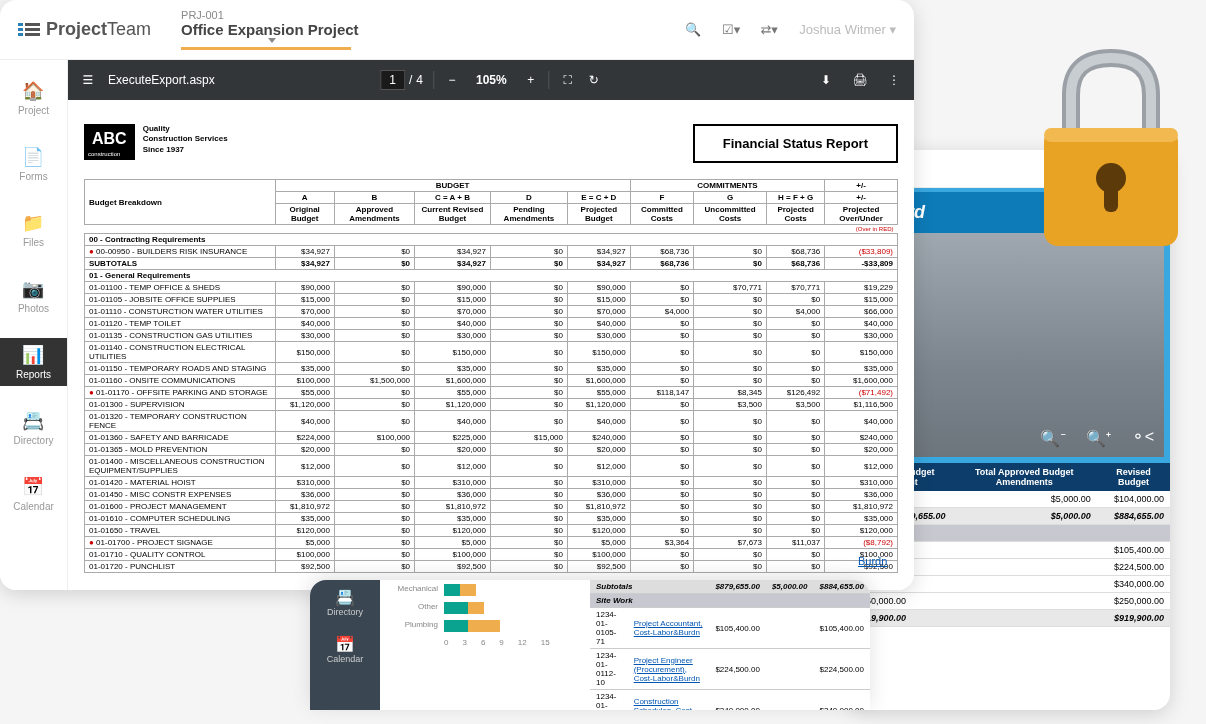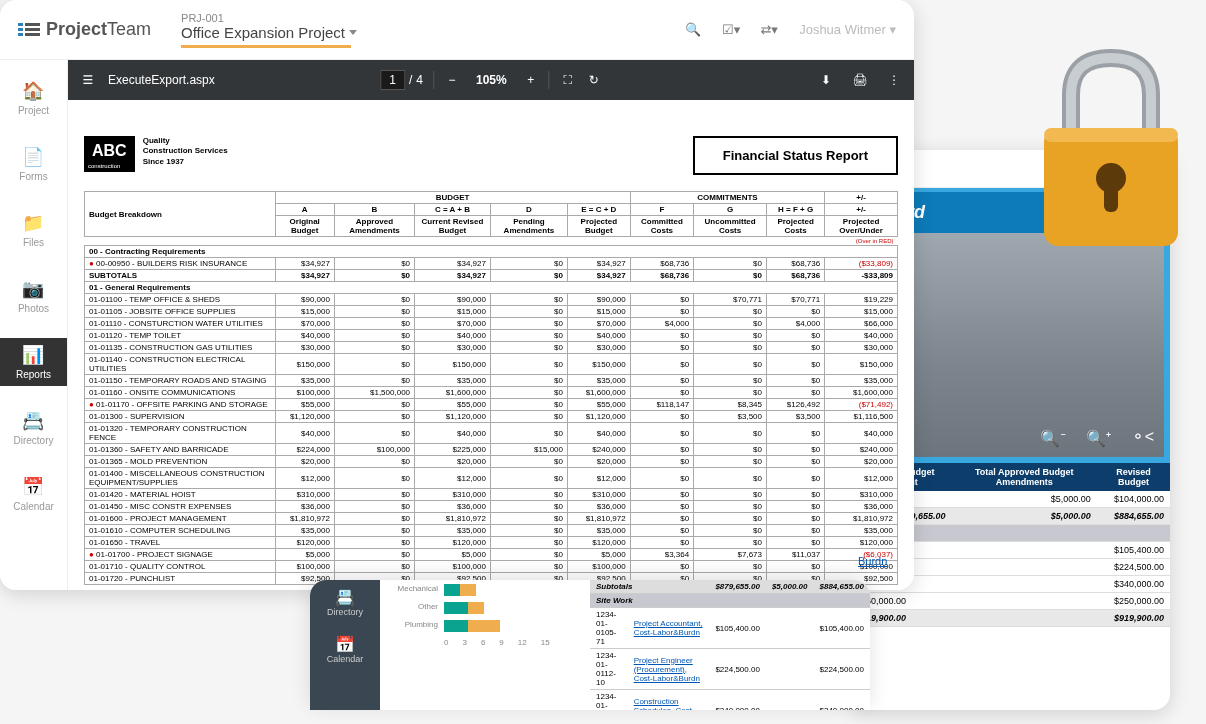--- a/index.html
+++ b/index.html
@@ -6,21 +6,21 @@
 body { font-family: Arial, sans-serif; width: 1206px; height: 724px; overflow: hidden; position: relative; background: #f5f5f5; }
 
 
 .app-window { position: absolute; top: 0; left: 0; width: 914px; height: 590px; background: #fff; border-radius: 16px; box-shadow: 0 4px 20px rgba(0,0,0,0.15); overflow: hidden; }
 
 
 .top-header { height: 60px; display: flex; align-items: center; padding: 0 18px; border-bottom: 1px solid #eee; }
 .logo { display: flex; align-items: center; gap: 6px; font-size: 18px; font-weight: 600; color: #555; }
 .logo-icon { width: 22px; height: 18px; }
 .proj-title { margin-left: 30px; font-size: 11px; color: #888; }
-.proj-name { font-size: 15px; font-weight: 400; color: #444; display: flex; align-items: center; }
+.proj-name { font-size: 15px; font-weight: 700; color: #444; display: flex; align-items: center; flex-direction: column; }
 .proj-underline { width: 170px; height: 3px; background: #f0ad4e; margin-top: 4px; }
 .header-right { margin-left: auto; display: flex; align-items: center; gap: 22px; color: #777; font-size: 13px; }
 .icon-btn { cursor: pointer; width: 16px; height: 16px; display: inline-flex; align-items: center; justify-content: center; }
 .user-name { color: #bbb; font-size: 13px; }
 
 
 .sidebar { position: absolute; left: 0; top: 60px; bottom: 0; width: 68px; background: #fff; border-right: 1px solid #eee; display: flex; flex-direction: column; align-items: center; padding-top: 14px; gap: 18px; }
 .side-item { color: #999; font-size: 10px; text-align: center; cursor: pointer; width: 100%; padding: 6px 0; }
 .side-item.active { background: #333; color: #fff; }
 .side-icon { font-size: 18px; display: block; margin-bottom: 3px; }
@@ -29,21 +29,21 @@
 .pdf-bar { position: absolute; top: 60px; left: 68px; right: 0; height: 40px; background: #323639; color: #fff; display: flex; align-items: center; padding: 0 12px; gap: 12px; font-size: 12px; }
 .pdf-filename { font-weight: 500; }
 .pdf-center { position: absolute; left: 50%; transform: translateX(-50%); display: flex; align-items: center; gap: 10px; }
 .page-info { display: flex; align-items: center; gap: 4px; }
 .page-cur { background: #1a1a1a; padding: 2px 8px; border: 1px solid #555; }
 .zoom-level { background: transparent; padding: 2px 6px; font-weight: bold; }
 .pdf-right { margin-left: auto; display: flex; align-items: center; gap: 18px; }
 .vbar { width: 1px; height: 18px; background: #555; }
 
 
-.report-page { position: absolute; top: 100px; left: 68px; right: 0; bottom: 0; background: #fff; overflow: auto; padding: 36px 16px; }
+.report-page { position: absolute; top: 100px; left: 68px; right: 0; bottom: 0; background: #fff; overflow: auto; padding: 24px 16px; }
 .report-header { display: flex; justify-content: space-between; align-items: flex-start; margin-bottom: 16px; }
 .company-box { display: flex; align-items: flex-start; gap: 8px; }
 .abc-logo { background: #000; color: #fff; font-weight: 900; font-size: 16px; padding: 6px 8px 2px; text-align: center; }
 .abc-sub { font-size: 6px; background: #000; color: #fff; padding: 1px 4px 3px; display: block; }
 .company-tag { font-size: 8px; font-weight: 600; line-height: 1.3; }
 .report-title { border: 2px solid #000; padding: 10px 28px; font-weight: 700; font-size: 13px; }
 
 
 .rtbl { width: 100%; border-collapse: collapse; font-size: 8px; }
 .rtbl th, .rtbl td { border: 1px solid #aaa; padding: 1px 4px; text-align: right; }
@@ -536,21 +536,21 @@
           <tr class="bullet-row">
             <td class="desc">01-01700 - PROJECT SIGNAGE</td>
             <td>$5,000</td>
             <td>$0</td>
             <td>$5,000</td>
             <td>$0</td>
             <td>$5,000</td>
             <td>$3,364</td>
             <td>$7,673</td>
             <td>$11,037</td>
-            <td class="neg">($6,037)</td>
+            <td class="neg">($8,792)</td>
           </tr>
           <tr>
             <td class="desc">01-01710 - QUALITY CONTROL</td>
             <td>$100,000</td>
             <td>$0</td>
             <td>$100,000</td>
             <td>$0</td>
             <td>$100,000</td>
             <td>$0</td>
             <td>$0</td>

